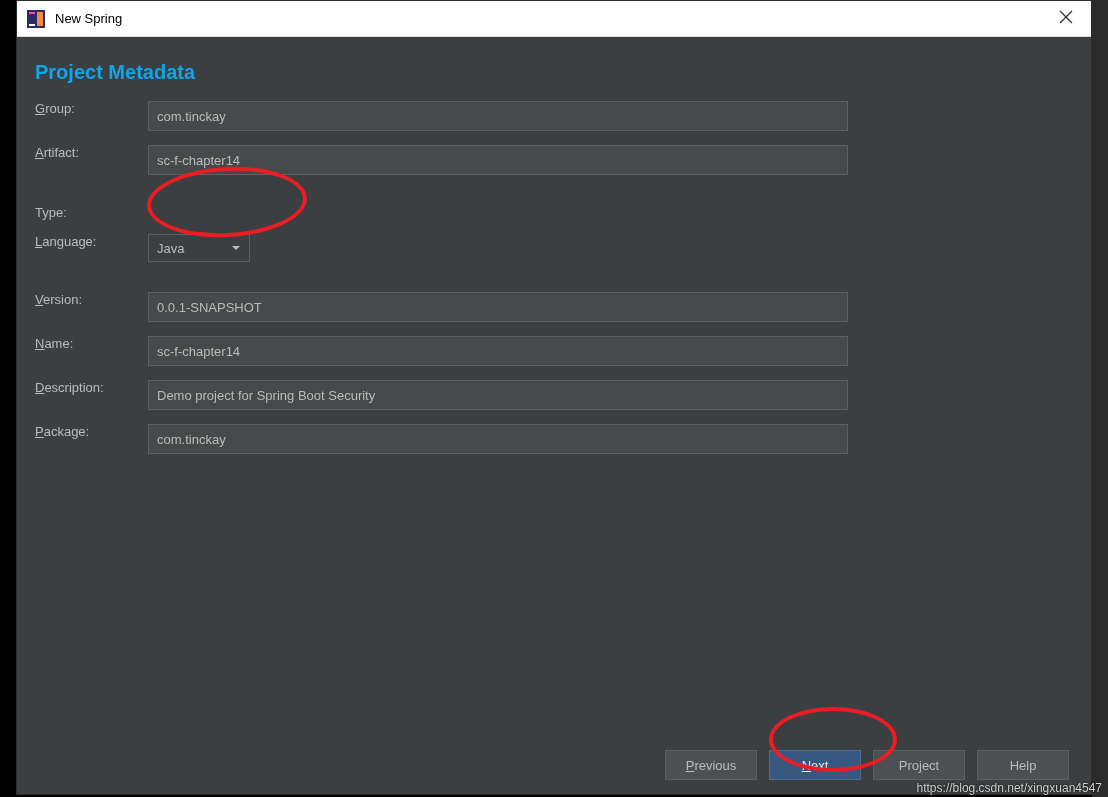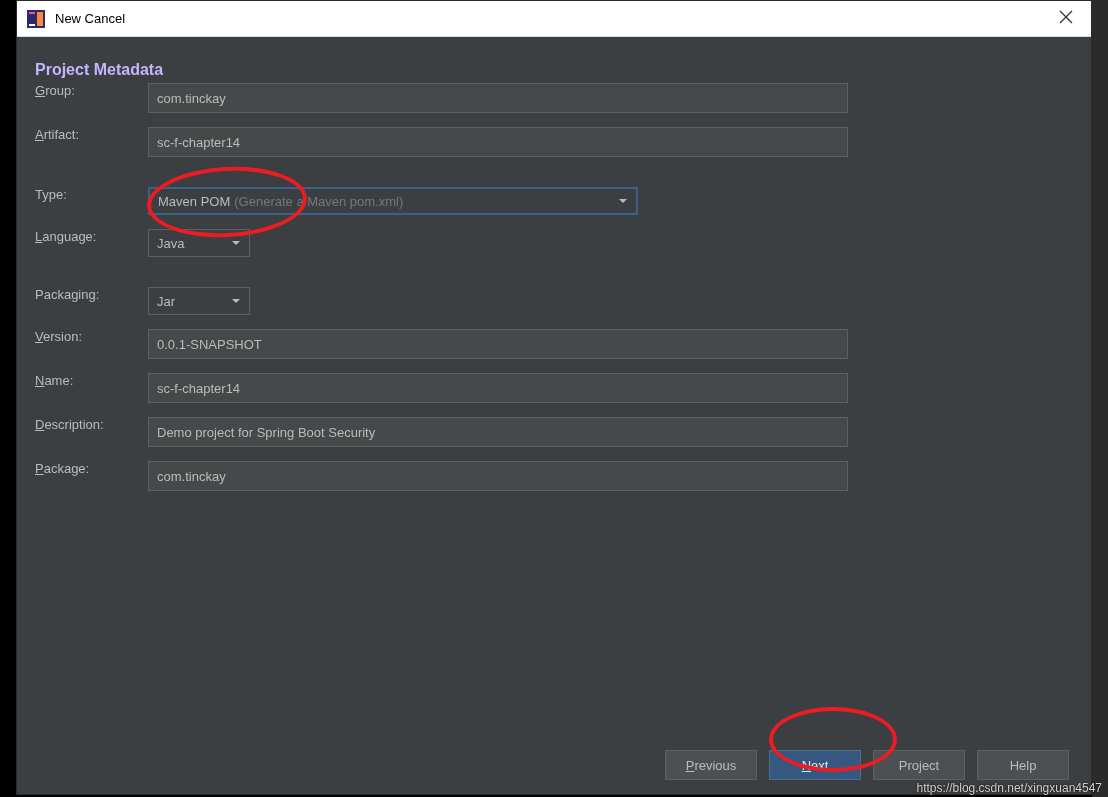--- a/index.html
+++ b/index.html
@@ -4,21 +4,21 @@
 <style>
 *{box-sizing:border-box;margin:0;padding:0;font-family:"Segoe UI",Arial,sans-serif;font-size:13px}
 body{background:#000;width:1108px;height:797px;overflow:hidden;position:relative}
 .dialog{position:absolute;left:16px;top:0;width:1076px;height:795px;background:#3c3f41;border:1px solid #2b2b2b}
 .titlebar{height:36px;background:#fff;display:flex;align-items:center;padding:0 10px;color:#000;border-bottom:1px solid #ddd}
 .titlebar .app-icon{width:18px;height:18px;margin-right:10px;display:flex;align-items:center;justify-content:center}
 .titlebar .app-icon svg{width:18px;height:18px}
 .titlebar .title{flex:1;font-size:13px}
 .titlebar .close{width:30px;text-align:center;font-size:15px;cursor:pointer;color:#333}
 .content{padding:24px 18px 0 18px;color:#bbb}
-.section-header{font-weight:bold;color:#c4b5fd;margin-bottom:4px;font-size:16px}
+.section-header{font-weight:bold;color:#0ea5e9;margin-bottom:17px;font-size:20px}
 .row{display:flex;align-items:flex-start;margin-bottom:14px}
 .row.gap{margin-bottom:30px}
 .lbl{width:113px;color:#bbb}
 .lbl .u{text-decoration:underline}
 .text-input{flex:0 0 700px;height:30px;background:#45494a;border:1px solid #5e6060;color:#bbb;padding:12px 8px;outline:none}
 .select{height:28px;background:#3c3f41;border:1px solid #5e6060;color:#bbb;display:flex;align-items:center;padding:0 8px;position:relative;cursor:pointer}
 .select .chev{margin-left:auto}
 .select.small{width:102px}
 .select.wide{width:490px;border:2px solid #3d6185}
 .select .hint{color:#777;margin-left:4px}
@@ -42,21 +42,21 @@
 
   <div class="titlebar">
     <span class="app-icon">
       <svg viewBox="0 0 18 18">
           <rect x="0" y="0" width="18" height="18" fill="#2b2b6b"></rect>
           <rect x="2" y="2" width="6" height="2" fill="#ff4b91"></rect>
           <rect x="2" y="14" width="6" height="2" fill="#fff"></rect>
           <rect x="10" y="2" width="6" height="14" fill="#f98a3c"></rect>
         </svg>
     </span>
-    <span class="title">New Cancel</span>
+    <span class="title">New Spring</span>
     <span class="close">
       <svg width="14" height="14" viewBox="0 0 14 14">
           <path d="M1 1 L13 13 M13 1 L1 13" stroke="#333" stroke-width="1.3"></path>
         </svg>
     </span>
   </div>
 
   <div class="content">
     <div class="section-header">Project Metadata</div>
 
@@ -65,48 +65,32 @@
       <input class="text-input" value="com.tinckay" style="">
     </div>
 
     <div class="row gap">
       <div class="lbl"><span class="u">A</span><span>rtifact:</span></div>
       <input class="text-input" value="sc-f-chapter14" style="">
     </div>
 
     <div class="row">
       <div class="lbl">Type:</div>
-      <div class="select wide">
-        <span>Maven POM</span>
-        <span class="hint">(Generate a Maven pom.xml)</span>
-        <span class="chev"><svg viewBox="0 0 10 10">
-              <path d="M1 3 L5 7 L9 3z"></path>
-            </svg></span>
-      </div>
     </div>
 
     <div class="row gap">
       <div class="lbl"><span class="u">L</span><span>anguage:</span></div>
       <div class="select small">
         <span>Java</span>
         <span class="chev"><svg viewBox="0 0 10 10">
               <path d="M1 3 L5 7 L9 3z"></path>
             </svg></span>
       </div>
     </div>
 
-    <div class="row">
-      <div class="lbl">Packaging:</div>
-      <div class="select small">
-        <span>Jar</span>
-        <span class="chev"><svg viewBox="0 0 10 10">
-              <path d="M1 3 L5 7 L9 3z"></path>
-            </svg></span>
-      </div>
-    </div>
 
 
     <div class="row">
       <div class="lbl"><span class="u">V</span><span>ersion:</span></div>
       <input class="text-input" value="0.0.1-SNAPSHOT" style="">
     </div>
 
     <div class="row">
       <div class="lbl"><span class="u">N</span><span>ame:</span></div>
       <input class="text-input" value="sc-f-chapter14" style="">

